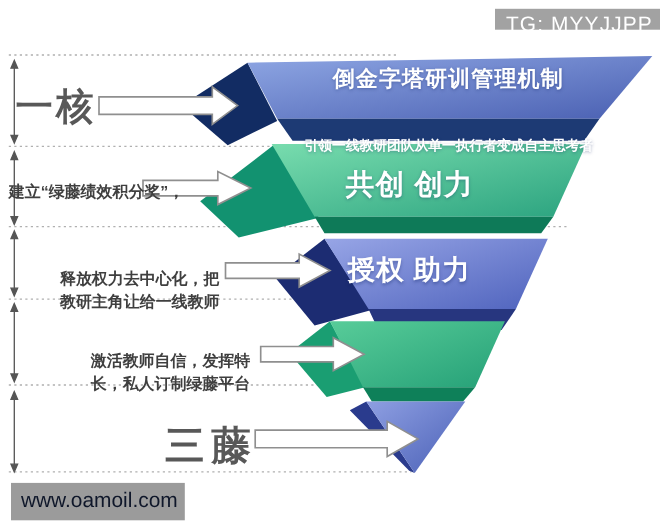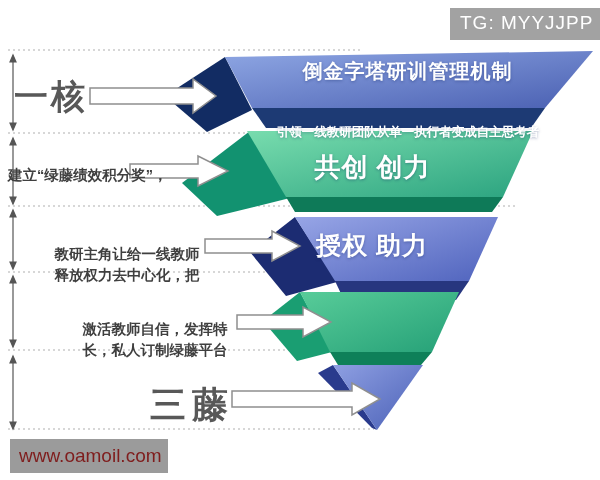--- a/index.html
+++ b/index.html
@@ -24,27 +24,27 @@
   }
   .big1{left:14px;top:74px;}
   .big2{left:150px;top:381px;font-size:36px;letter-spacing:6px;}
   .side-note{
     color:#3f3f3f;font-weight:600;font-size:14.5px;line-height:21px;white-space:nowrap;margin-top:15px;
   }
   .note2{left:8px;top:150px;width:200px;text-align:left;}
   .note3{left:46px;top:229px;width:162px;text-align:center;}
   .note4{left:74px;top:304px;width:162px;text-align:center;}
   .tg-box{
-    left:450px;top:8px;width:150px;height:32px;box-sizing:border-box;
+    left:450px;top:8px;width:150px;height:19px;box-sizing:border-box;
     background:#a2a2a2;color:#ffffff;font-size:19px;line-height:30px;
     padding-left:10px;letter-spacing:1px;white-space:nowrap;
   }
   .site-box{
     left:10px;top:439px;width:158px;height:34px;box-sizing:border-box;
-    background:#9b9b9b;color:#7f1d1d;font-size:19px;line-height:34px;
+    background:#9b9b9b;color:#0f172a;font-size:19px;line-height:34px;
     padding-left:9px;white-space:nowrap;
   }
 </style>
 </head>
 <body>
 
 <div class="stage">
 
   <svg width="600" height="480" viewBox="0 0 600 480">
     <defs>
@@ -138,22 +138,22 @@
   <div class="abs layer-label l1-title">倒金字塔研训管理机制</div>
   <div class="abs layer-label l1-sub">引领一线教研团队从单一执行者变成自主思考者</div>
   <div class="abs layer-label l2-label">共创 创力</div>
   <div class="abs layer-label l3-label">授权 助力</div>
 
   <div class="abs side-big big1">一核</div>
   <div class="abs side-note note2">
     <div>建立“绿藤绩效积分奖”，</div>
   </div>
   <div class="abs side-note note3">
+    <div>释放权力去中心化，把</div>
     <div>教研主角让给一线教师</div>
-    <div>释放权力去中心化，把</div>
   </div>
   <div class="abs side-note note4">
     <div>激活教师自信，发挥特</div>
     <div>长，私人订制绿藤平台</div>
   </div>
   <div class="abs side-big big2">三藤</div>
 
   <div class="abs tg-box">TG: MYYJJPP</div>
   <div class="abs site-box">www.oamoil.com</div>
 

